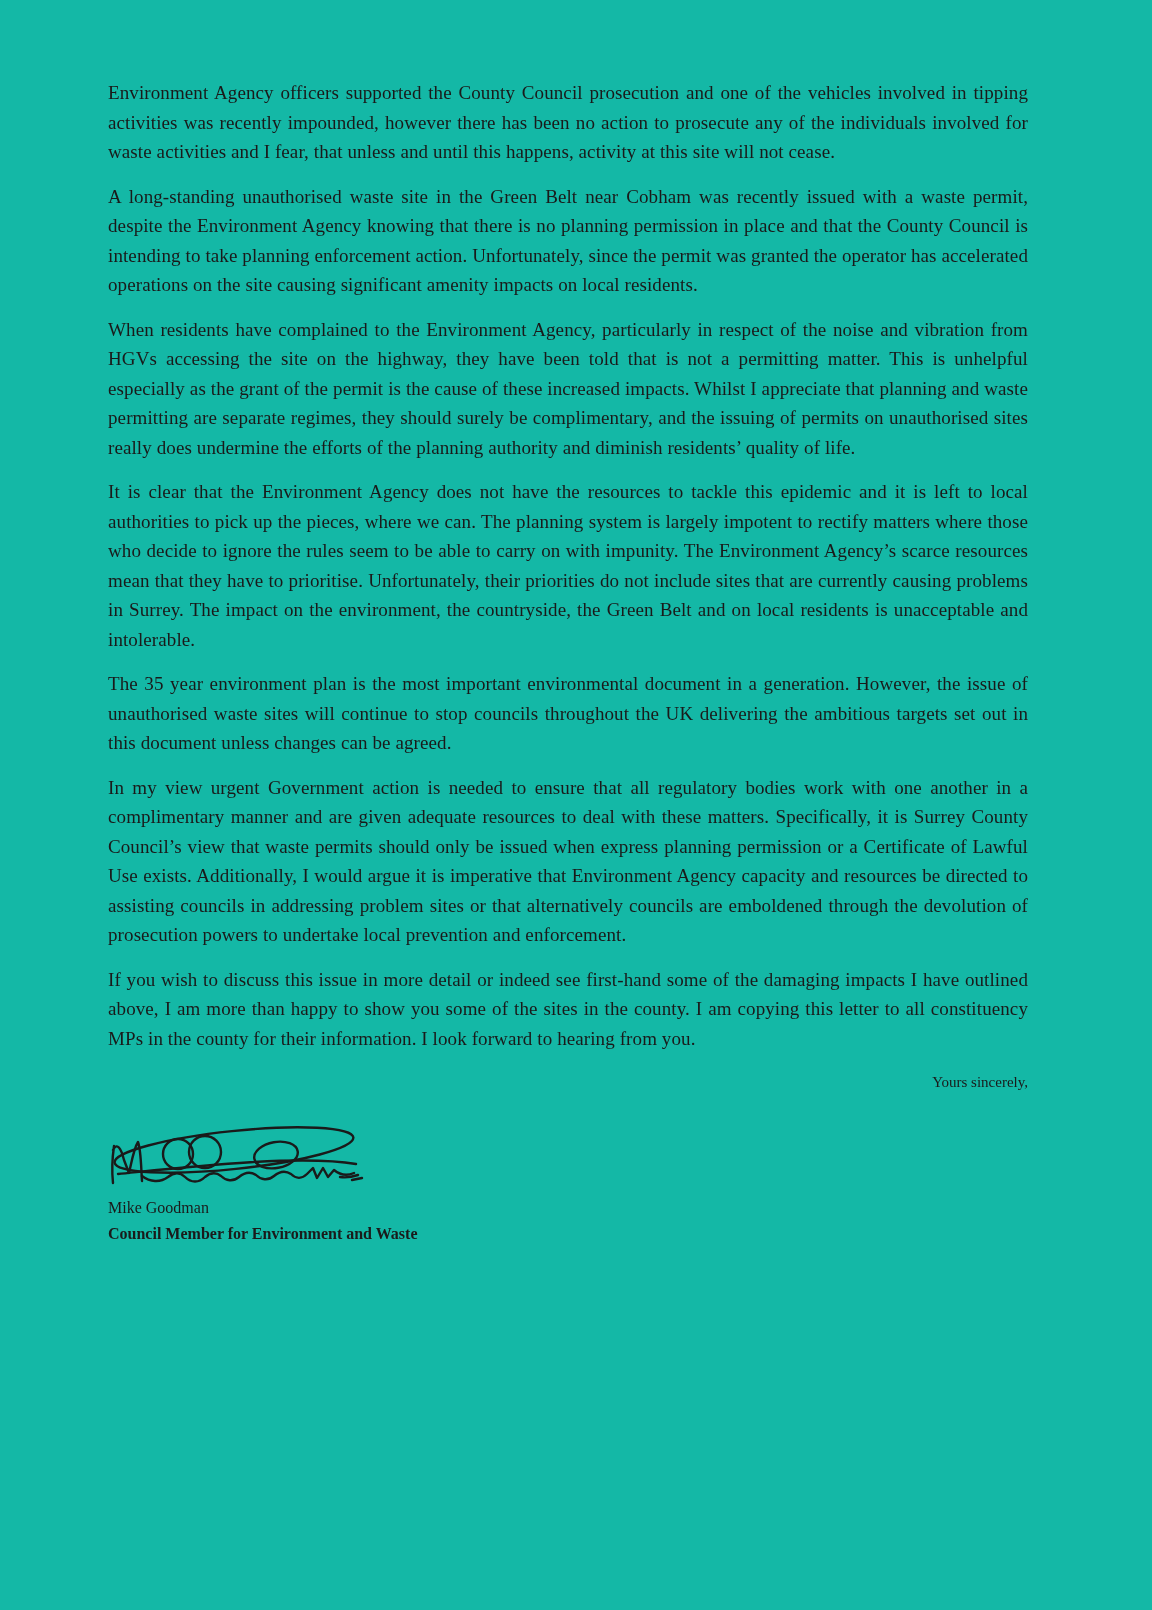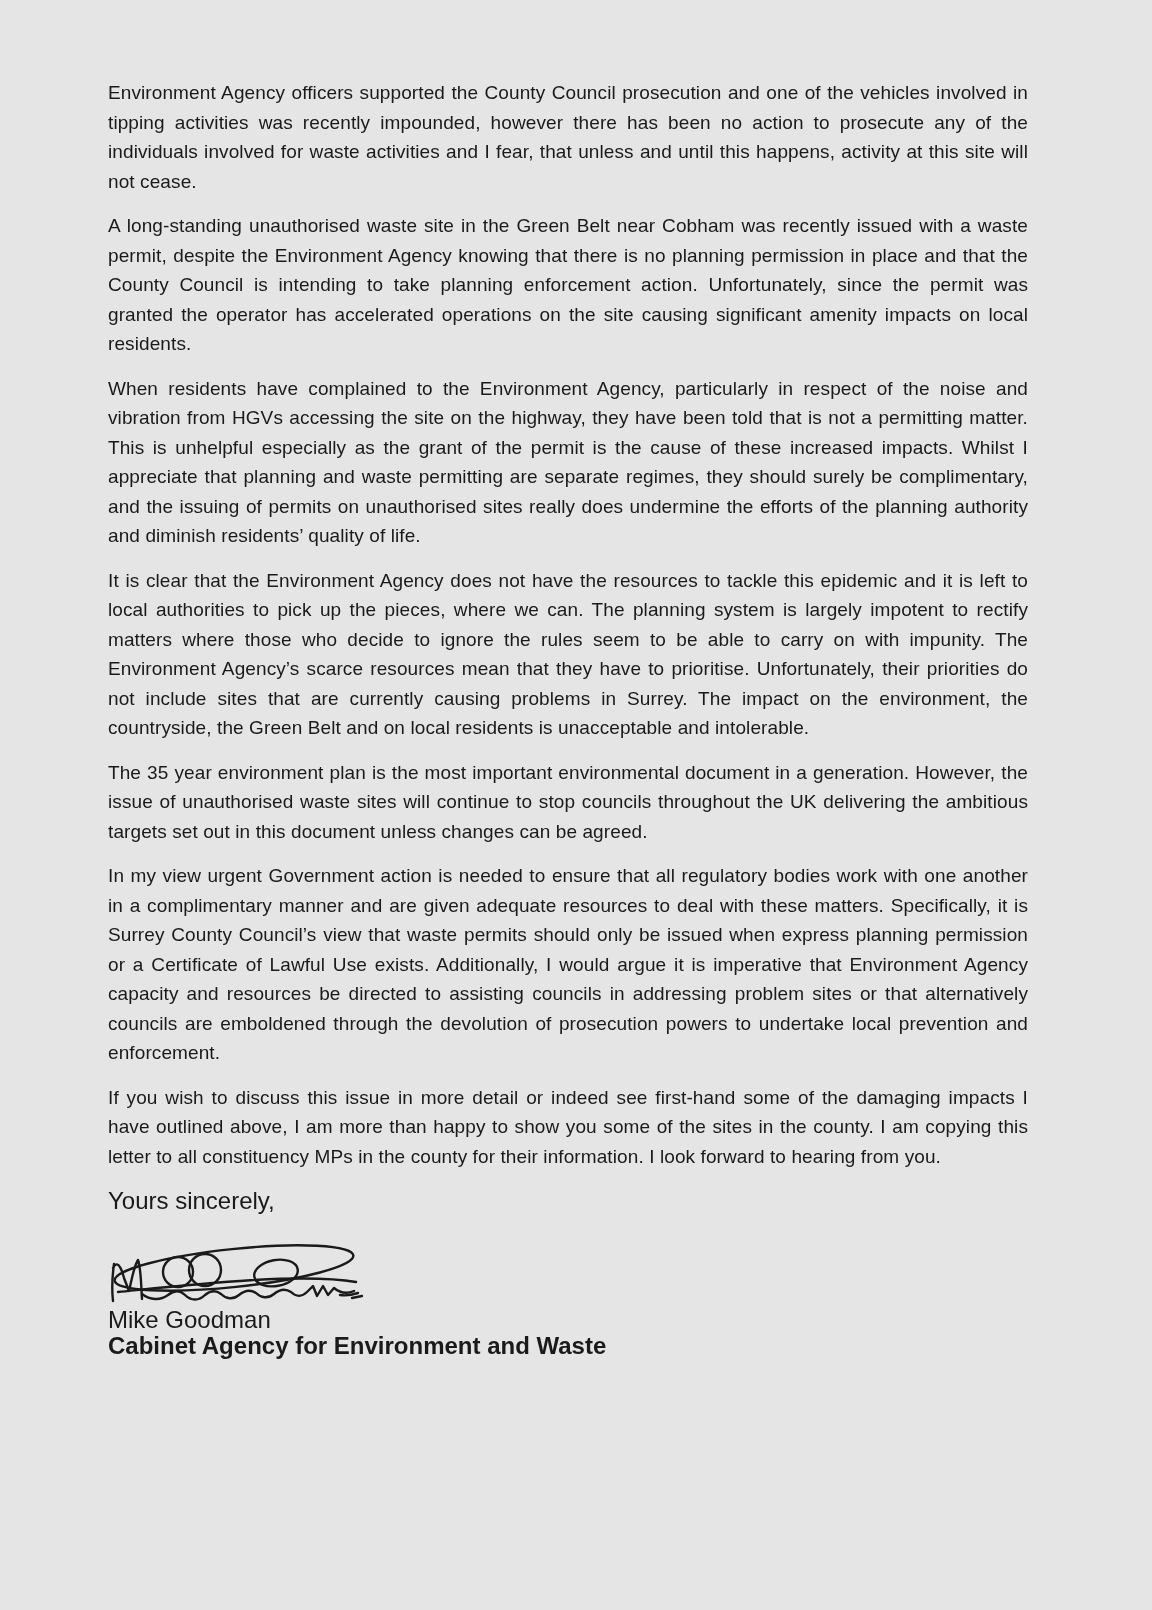--- a/index.html
+++ b/index.html
@@ -1,51 +1,51 @@
 <!DOCTYPE html>
 <html><head>
 <meta charset="utf-8">
 <style>
   html, body { margin: 0; padding: 0; background: #ffffff; }
   .page {
     position: relative;
     width: 1152px;
     height: 1610px;
-    background: #e5e5e5;
+    background: #14b8a6;
     overflow: hidden;
-    font-family: Liberation Sans, sans-serif;
+    font-family: Liberation Serif, serif;
     color: #1a1a1a;
   }
   .content {
     position: absolute;
     left: 108px;
     top: 78px;
     width: 920px;
   }
   p.para {
     margin: 0 0 15px 0;
     font-size: 19px;
     line-height: 29.5px;
     text-align: justify;
     letter-spacing: 0.1px;
   }
   p.closing {
     margin: 0;
-    font-size: 24px;
+    font-size: 15px;
     line-height: 29.5px;
-    text-align: left;
+    text-align: right;
   }
   .signature {
     margin-top: 26px;
     width: 262px;
     height: 62px;
   }
   .signatory {
-    margin-top: 3px;
-    font-size: 24px;
+    margin-top: 9px;
+    font-size: 16px;
     line-height: 26px;
   }
   .sig-name { font-weight: normal; }
   .sig-title { font-weight: bold; }
 </style>
 </head>
 <body>
 
 <div class="page">
   <div class="content">
@@ -77,17 +77,17 @@
 
           <path d="M34,52 C42,58 52,59 60,53 C66,48 72,48 77,53 C83,59 91,59 97,53 C103,48 108,48 113,52 C118,57 125,58 131,53 C137,48 142,47 148,51 C153,56 160,57 166,52 C172,47 177,46 183,50 C188,55 194,55 199,50 L205,44 L209,54 L215,44 L220,53 L226,46 C232,51 239,52 246,49"></path>
 
           <path d="M232,53 C238,54 244,53 250,51 M244,56 l10,-2"></path>
         </g>
       </svg>
     </div>
 
     <div class="signatory">
       <div class="sig-name">Mike Goodman</div>
-      <div class="sig-title">Cabinet Agency for Environment and Waste</div>
+      <div class="sig-title">Council Member for Environment and Waste</div>
     </div>
 
   </div>
 </div>
 
 </body></html>

